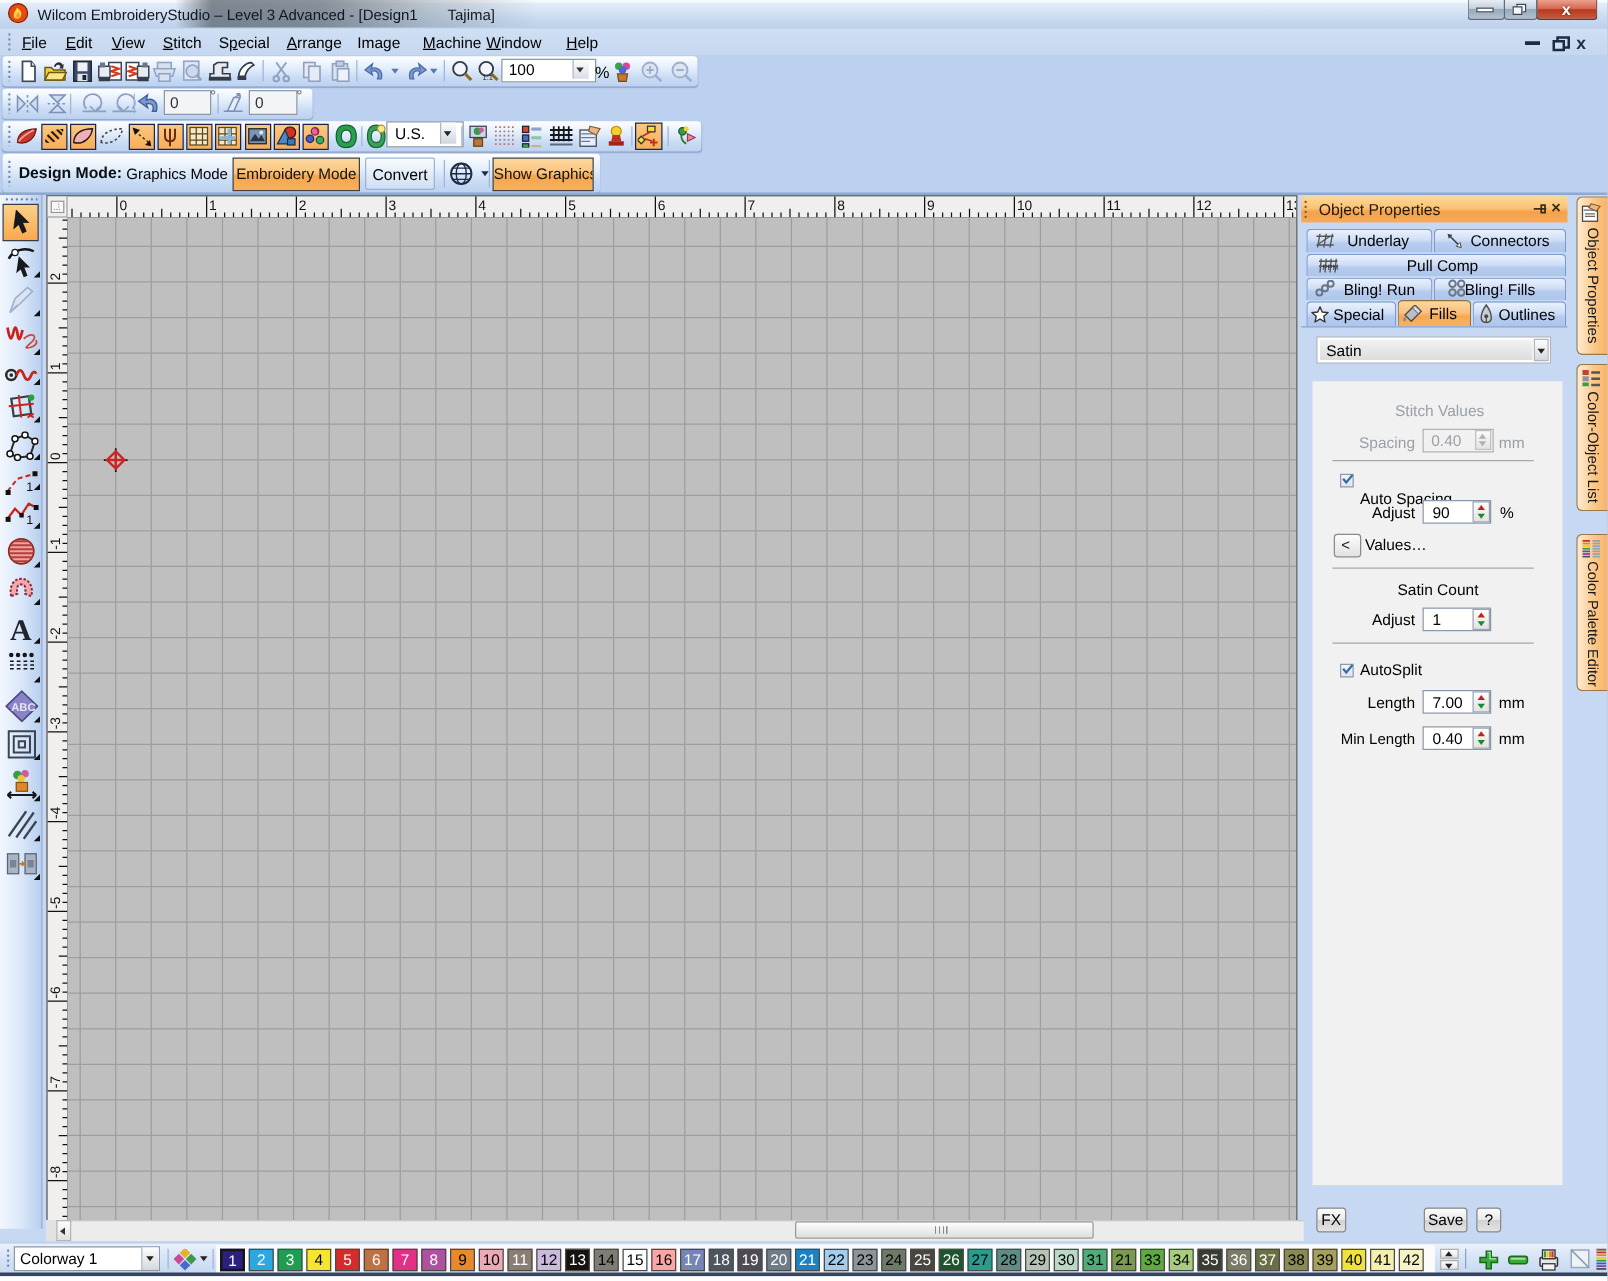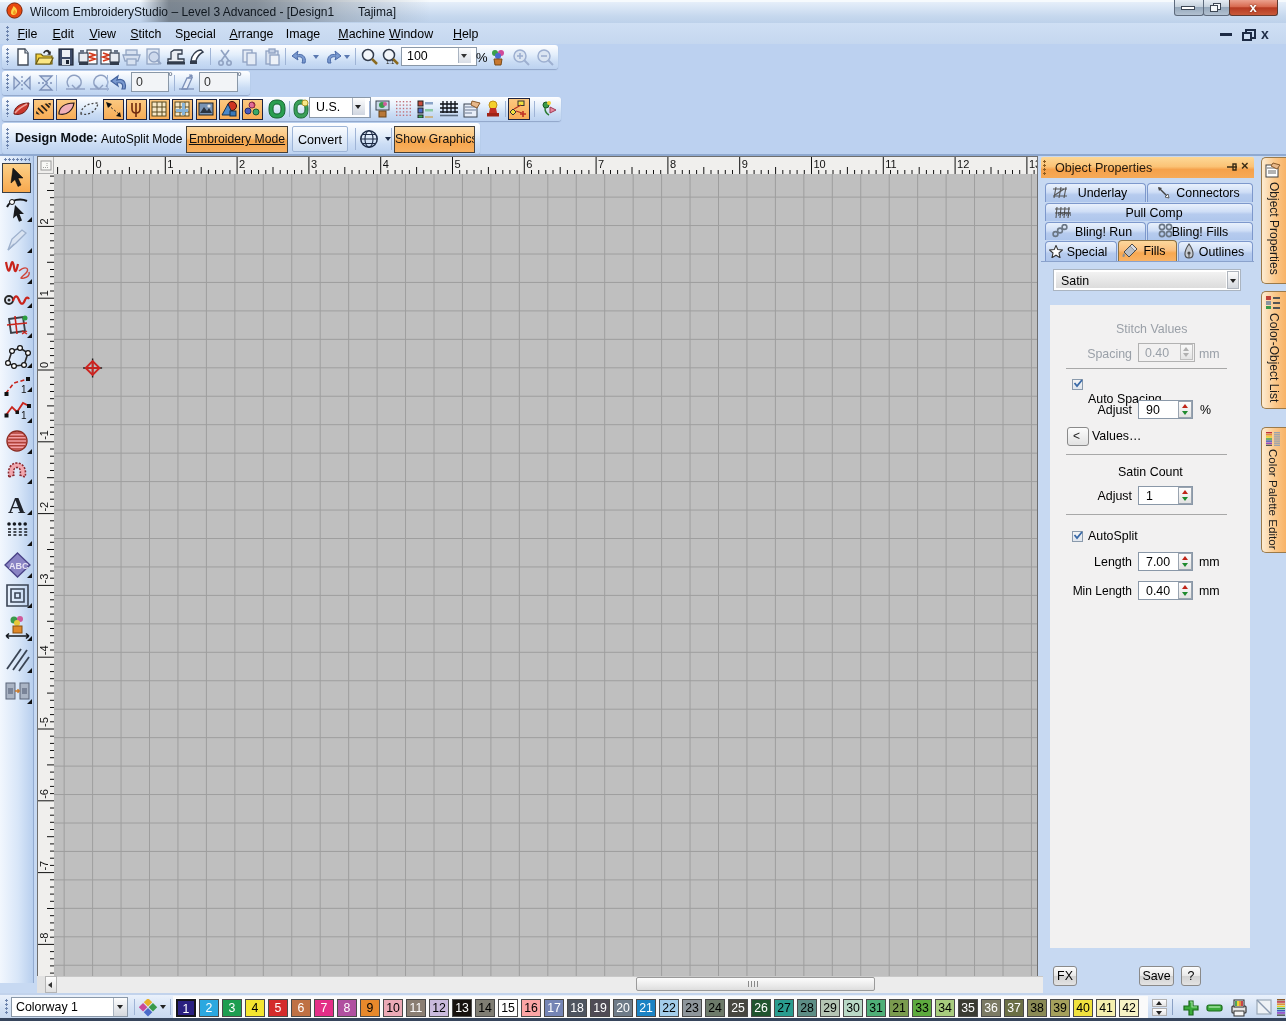--- a/index.html
+++ b/index.html
@@ -399,22 +399,22 @@
     <path d="M13 11 v6 M10 14 h6" stroke="#c03024" stroke-width="1.6"></path>
   </svg>
 <div class="sep" style="left:534px;top:101px;height:16px;"></div>
 <svg style="left:539px;top:99px" width="19" height="20" viewBox="0 0 19 20">
     <circle cx="7" cy="6" r="3" fill="#3a9a4a" stroke="#1a5a24"></circle>
     <circle cx="10" cy="4" r="2" fill="#f0d03a"></circle>
     <path d="M6 9 C6 13 8 15 10 16" stroke="#2a7a34" stroke-width="1.5" fill="none"></path>
     <path d="M11 8 L17 11 L11 14 Z" fill="#e88aa0" stroke="#a03a54"></path>
   </svg>
 <div class="abs" style="left:15px;top:131px;font-size:12.6px;font-weight:bold;color:#0a0f14;">Design Mode:</div>
-<div class="lbl" style="left:101px;top:132px;font-size:12px;">AutoSplit Mode</div>
-<div class="obtn" style="left:186px;top:126px;width:102px;height:27px;line-height:25px;font-size:12.2px;text-decoration:underline;">Embroidery Mode</div>
+<div class="lbl" style="left:101px;top:132px;font-size:12px;">Graphics Mode</div>
+<div class="obtn" style="left:186px;top:126px;width:102px;height:27px;line-height:25px;font-size:12.2px;">Embroidery Mode</div>
 <div class="abs" style="left:292px;top:126px;width:56px;height:26px;line-height:26px;text-align:center;font-size:12.6px;color:#000;background:linear-gradient(#fafcfe,#e2ecf8 50%,#cfdff2);border:1px solid #9db4d6;border-radius:2px;box-sizing:border-box;">Convert</div>
 <div class="sep" style="left:355px;top:128px;height:22px;"></div>
 <svg style="left:359px;top:129px" width="21" height="20" viewBox="0 0 21 20">
     <circle cx="10" cy="10" r="8.2" fill="none" stroke="#1d2b45" stroke-width="1.5"></circle>
     <ellipse cx="10" cy="10" rx="4" ry="8.2" fill="none" stroke="#1d2b45" stroke-width="1.1"></ellipse>
     <path d="M1.8 10 h16.4 M3 5.5 h14 M3 14.5 h14" stroke="#1d2b45" stroke-width="1.1"></path>
   </svg>
 <div class="abs" style="left:385px;top:137px;width:0;height:0;border-left:3.5px solid transparent;border-right:3.5px solid transparent;border-top:4px solid #1d2b45;"></div>
 <div class="sep" style="left:391px;top:128px;height:22px;"></div>
 <div class="obtn" style="left:394px;top:126px;width:81px;height:27px;line-height:25px;font-size:12.2px;">Show Graphics</div>

